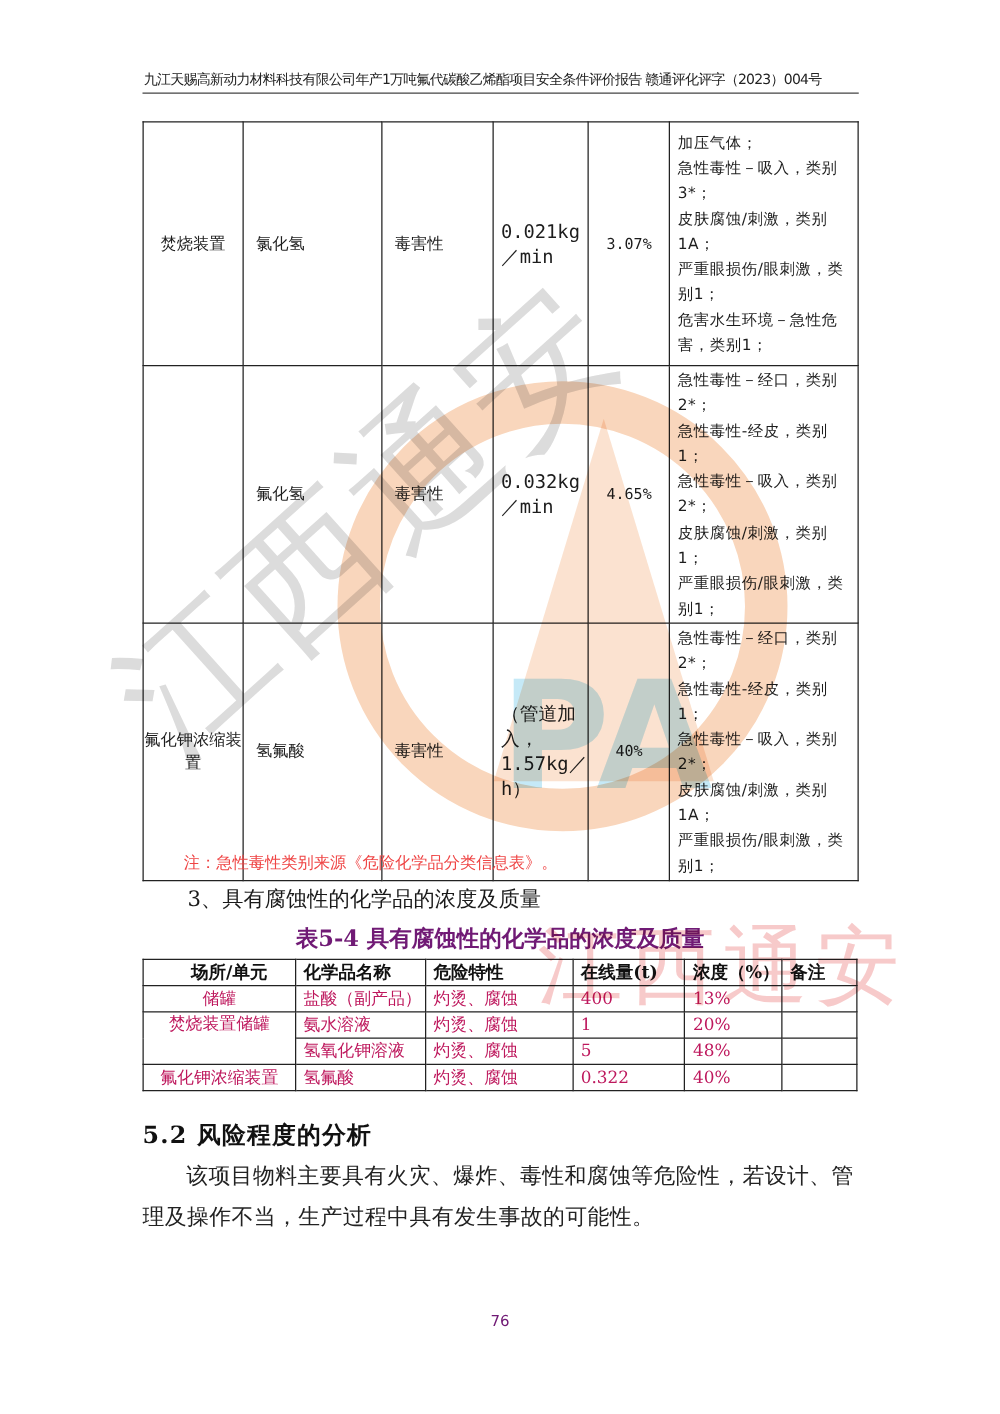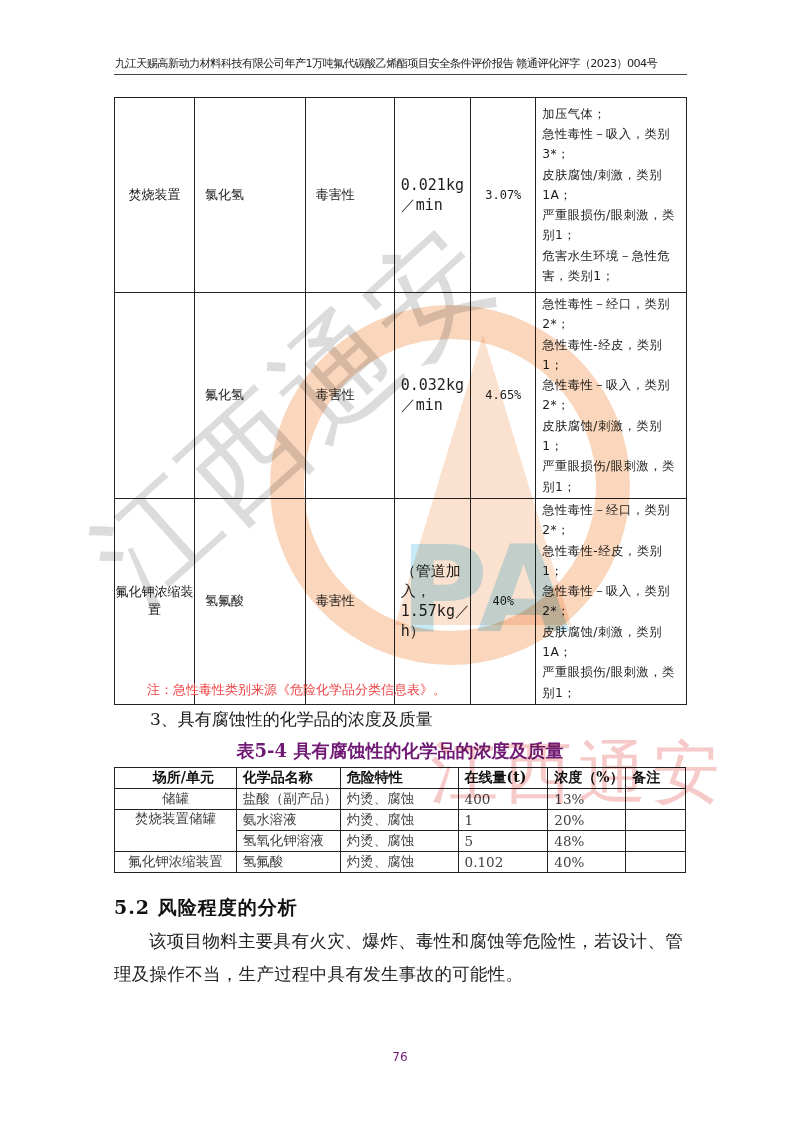--- a/index.html
+++ b/index.html
@@ -60,21 +60,21 @@
   }
   .sub-heading {
     position: absolute; left: 150px; top: 708px; font-size: 17px; color: #1a1a1a; text-align: right;
   }
   .table-caption {
     position: absolute; left: 0; width: 800px; top: 739px; text-align: center; font-size: 18px; font-weight: bold; color: #701a75;
   }
 
   
   .t2 { left: 114px; top: 767px; width: 572px; }
-  .t2 td { border: 1.2px solid #222; font-size: 13.5px; height: 21px; color: #404040; padding-left: 6px; white-space: nowrap; }
+  .t2 td { border: 1.2px solid #222; font-size: 13.5px; height: 21px; color: #be185d; padding-left: 6px; white-space: nowrap; }
   .t2 th { border: 1.2px solid #222; font-size: 14px; height: 21px; font-weight: bold; text-align: left; padding-left: 6px; color: #111; }
   .t2 .k1 { width: 122px; text-align: center; padding-left: 0; }
   .t2 .k2 { width: 104px; }
   .t2 .k3 { width: 118px; }
   .t2 .k4 { width: 90px; margin-left: 42px; }
   .t2 .k5 { width: 78px; }
   .t2 .k6 { width: 60px; }
   .t2 td.merged { vertical-align: top; }
 
   .section-heading {
@@ -187,21 +187,21 @@
     <td class="k2">氢氧化钾溶液</td>
     <td class="k3">灼烫、腐蚀</td>
     <td class="k4">5</td>
     <td class="k5">48%</td>
     <td class="k6"></td>
   </tr>
   <tr>
     <td class="k1">氟化钾浓缩装置</td>
     <td class="k2">氢氟酸</td>
     <td class="k3">灼烫、腐蚀</td>
-    <td class="k4">0.102</td>
+    <td class="k4">0.322</td>
     <td class="k5">40%</td>
     <td class="k6"></td>
   </tr>
 </tbody>
   </table>
 
 <div class="section-heading">5.2  风险程度的分析</div>
 <div class="para">该项目物料主要具有火灾、爆炸、毒性和腐蚀等危险性，若设计、管理及操作不当，生产过程中具有发生事故的可能性。</div>
 
 <div class="page-number">76</div>

